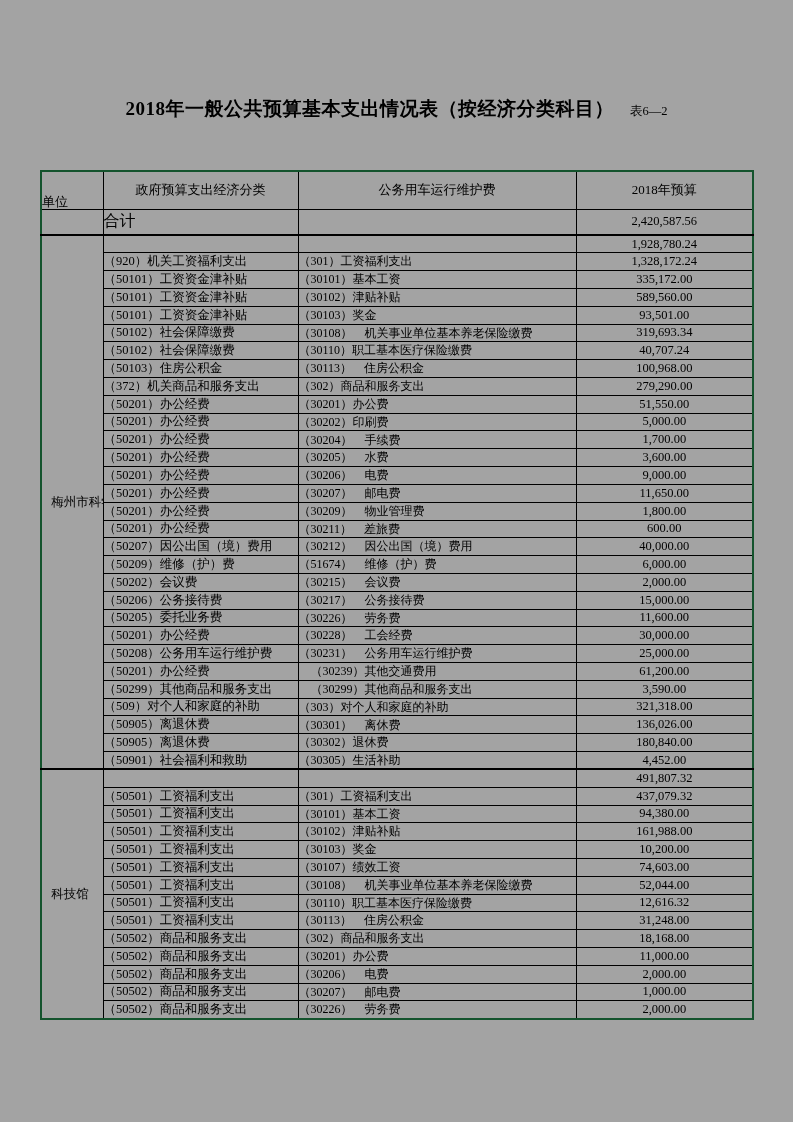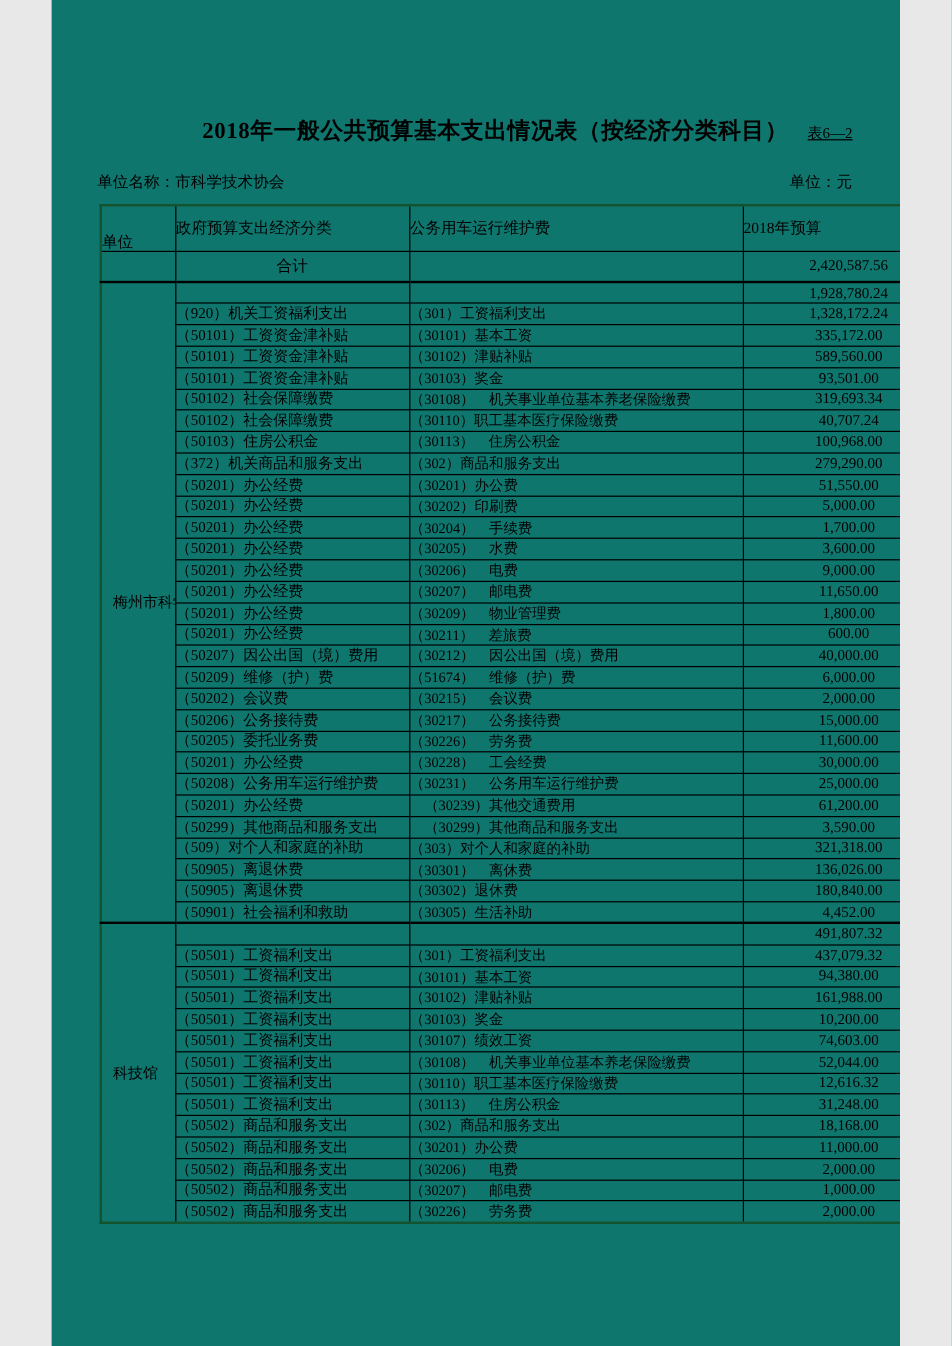--- a/index.html
+++ b/index.html
@@ -1,34 +1,34 @@
 <!DOCTYPE html>
 <html><head>
 <meta charset="utf-8">
 <style>
   html,body{margin:0;padding:0;background:#e8e8e8;}
   .page{
     position:relative;
-    width:707px;height:1122px;
-    background:#0f766e;
+    width:793px;height:1122px;
+    background:#a3a3a3;
     font-family:"Liberation Serif","DejaVu Serif",serif;
     color:#000;
     overflow:hidden;
     margin:0 auto;
   }
   .title-row{
     position:absolute;
     top:96px;left:0;width:793px;
     display:flex;justify-content:center;align-items:baseline;
   }
   .doc-title{
     font-size:19px;font-weight:bold;letter-spacing:0.5px;
   }
   .table-no{
-    font-size:12.5px;margin-left:16px;text-decoration:underline;
+    font-size:12.5px;margin-left:16px;
   }
   .meta-row{
     position:absolute;top:143px;left:0;width:793px;height:18px;
     font-size:13px;
   }
   .meta-left{position:absolute;left:38px;top:0;}
   .meta-right{position:absolute;left:615px;top:0;}
   table.budget{
     position:absolute;top:170px;left:40px;
     width:712px;
@@ -38,29 +38,29 @@
     font-size:12.5px;
   }
   table.budget th, table.budget td{
     border:1px solid #000;
     padding:0;
     overflow:hidden;
     white-space:nowrap;
     line-height:1.05;
   }
   thead tr{height:38px;}
-  thead th{font-weight:normal;font-size:13px;text-align:left;vertical-align:middle;border-bottom:2px solid #000;}
+  thead th{font-weight:normal;font-size:13px;text-align:center;vertical-align:middle;border-bottom:2px solid #000;}
   th.unit-head{text-align:left;vertical-align:bottom;padding:0 2px 5px 5px;}
   tr.total-row{height:26px;}
   tr.total-row td{border-bottom:2px solid #000;}
   tbody tr.data-row{height:17.82px;}
   td.col-gov{text-align:left;padding-left:7px;font-size:12.5px;}
   td.col-dept{text-align:left;padding-left:12px;font-size:12px;}
   td.col-num{text-align:center;font-size:12.5px;font-family:"Liberation Serif","DejaVu Serif",serif;}
-  td.total-label{text-align:center;padding-left:7px;font-size:13px;}
+  td.total-label{text-align:left;padding-left:7px;font-size:16px;}
   td.unit-cell{text-align:center;vertical-align:middle;white-space:normal;}
   .unit-text{
     width:42px;margin:0 auto;
     word-break:break-all;
     font-size:12.5px;line-height:16px;
     text-align:left;
   }
   tr.section-start td{border-top:2px solid #000;}
   .page-number{
     position:absolute;top:1042px;left:0;width:793px;
@@ -72,24 +72,20 @@
 </head>
 <body>
 
 <div class="page">
 
   <div class="title-row">
     <span class="doc-title">2018年一般公共预算基本支出情况表（按经济分类科目）</span>
     <span class="table-no">表6—2</span>
   </div>
 
-  <div class="meta-row">
-    <span class="meta-left"><span>单位名称：</span><span>市科学技术协会</span></span>
-    <span class="meta-right">单位：元</span>
-  </div>
 
   <table class="budget">
     <colgroup>
       <col style="width:62px">
       <col style="width:195px">
       <col style="width:278px">
       <col style="width:177px">
     </colgroup>
     <thead>
       <tr>

